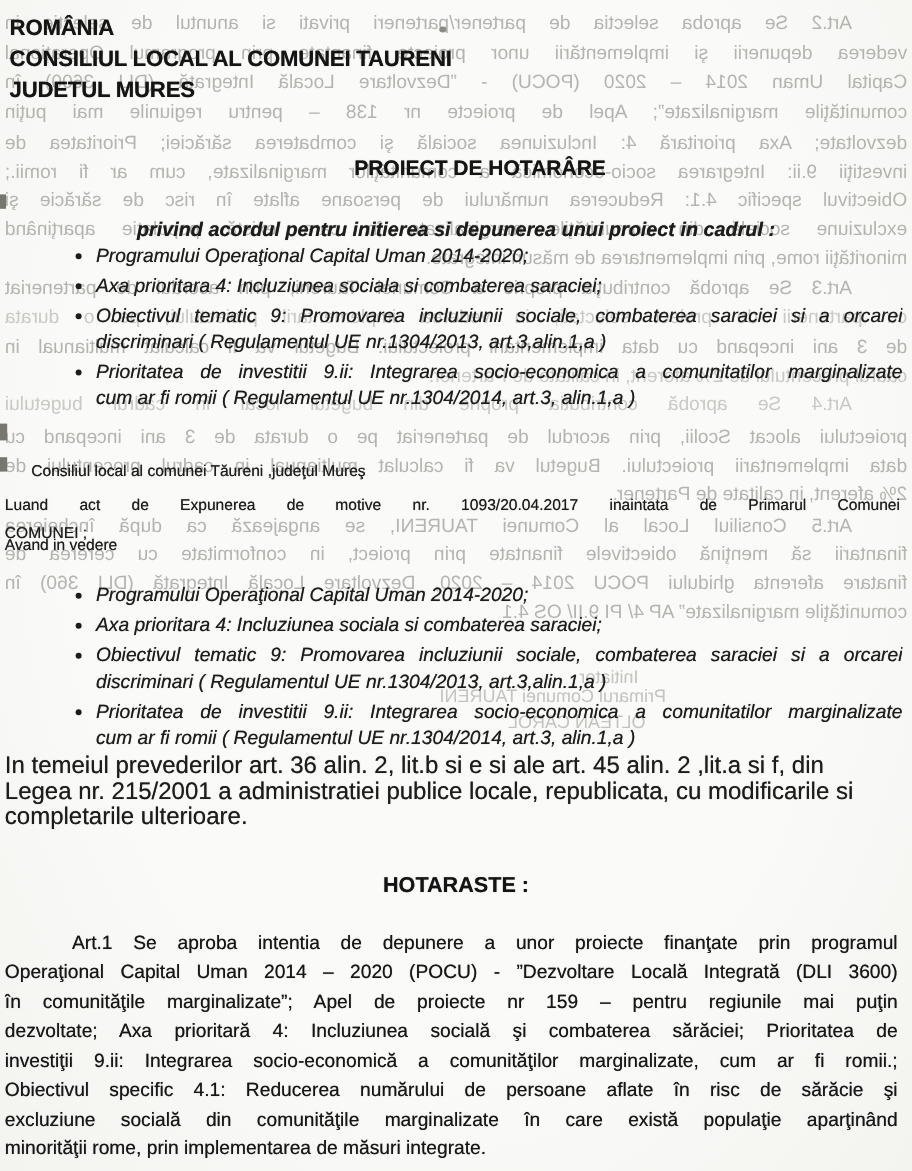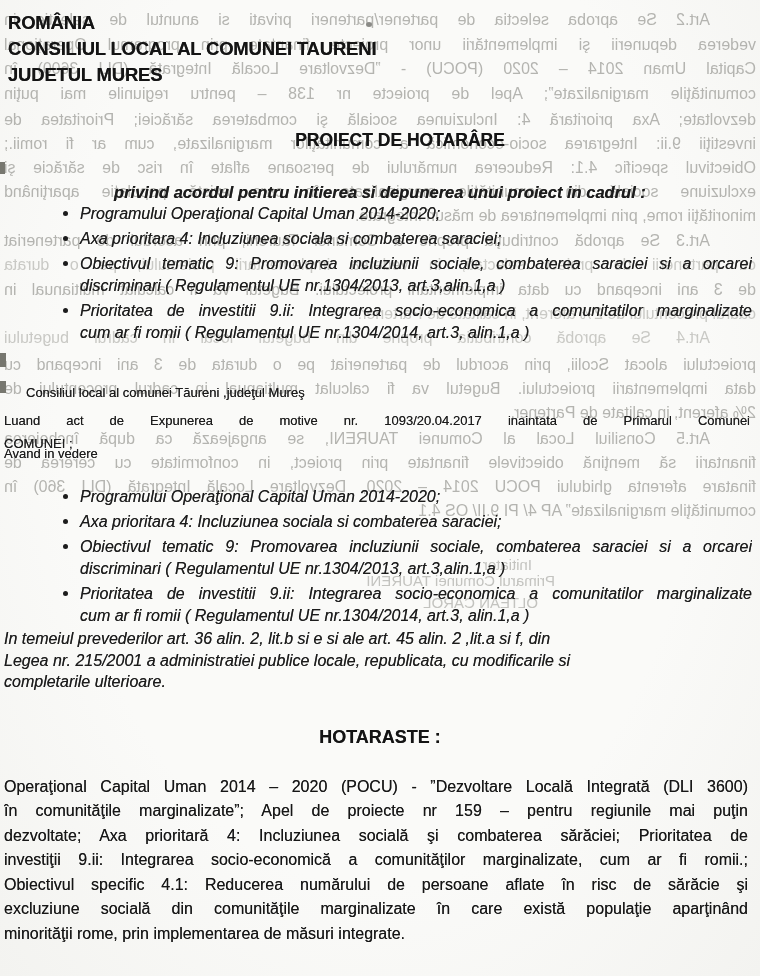--- a/index.html
+++ b/index.html
@@ -23,21 +23,21 @@
          font-size:17.5px;font-weight:bold;color:#141414;margin-left:40px;}
   .subtitle{position:absolute;left:0;right:0;top:183px;text-align:center;
             font-size:16.5px;font-weight:bold;font-style:italic;}
   .li{position:absolute;left:55px;right:8px;font-size:16px;font-style:italic;
       line-height:22px;margin-left:25px;}
   .li::before{content:"";position:absolute;left:-17px;top:8px;width:5px;height:5px;
       border-radius:50%;background:#1c1c1c;}
   .jl{text-align:justify;text-align-last:justify;white-space:nowrap;overflow:hidden;}
   .nl{text-align:left;}
   .para{position:absolute;font-size:13px;}
-  .temei{position:absolute;left:4px;right:8px;font-size:16px;line-height:21.7px;font-style:italic;}
+  .temei{position:absolute;left:4px;right:8px;font-size:20px;line-height:21.7px;}
   .hot{position:absolute;left:0;right:0;top:727px;text-align:center;
        font-size:18px;font-weight:bold;color:#141414;}
   .art1{position:absolute;left:4px;right:12px;top:775px;font-size:16px;
         line-height:24.45px;color:#161616;}
   .art1 .first{text-indent:56px;}
   .edge-mark{position:absolute;background:#77776f;filter:blur(0.6px);z-index:3;}
   .speck{position:absolute;background:#8a8a86;border-radius:50%;filter:blur(0.5px);z-index:3;}
 </style>
 </head>
 <body>
@@ -128,20 +128,21 @@
 
     <div class="temei" style="top:628px">
       <div class="nl">In temeiul prevederilor art. 36 alin. 2, lit.b si e si ale art. 45 alin. 2 ,lit.a si f, din</div>
       <div class="nl">Legea nr. 215/2001 a administratiei publice locale, republicata, cu modificarile si</div>
       <div class="nl">completarile ulterioare.</div>
     </div>
 
     <div class="hot">HOTARASTE :</div>
 
     <div class="art1">
+      <div class="jl first">Art.1 Se aproba intentia de depunere a unor proiecte finanţate prin programul</div>
       <div class="jl">Operaţional Capital Uman 2014 – 2020 (POCU) - ”Dezvoltare Locală Integrată (DLI 3600)</div>
       <div class="jl">în comunităţile marginalizate”; Apel de proiecte nr 159 – pentru regiunile mai puţin</div>
       <div class="jl">dezvoltate; Axa prioritară 4: Incluziunea socială şi combaterea sărăciei; Prioritatea de</div>
       <div class="jl">investiţii 9.ii: Integrarea socio-economică a comunităţilor marginalizate, cum ar fi romii.;</div>
       <div class="jl">Obiectivul specific 4.1: Reducerea numărului de persoane aflate în risc de sărăcie şi</div>
       <div class="jl">excluziune socială din comunităţile marginalizate în care există populaţie aparţinând</div>
       <div class="nl">minorităţii rome, prin implementarea de măsuri integrate.</div>
     </div>
 
   </div>

